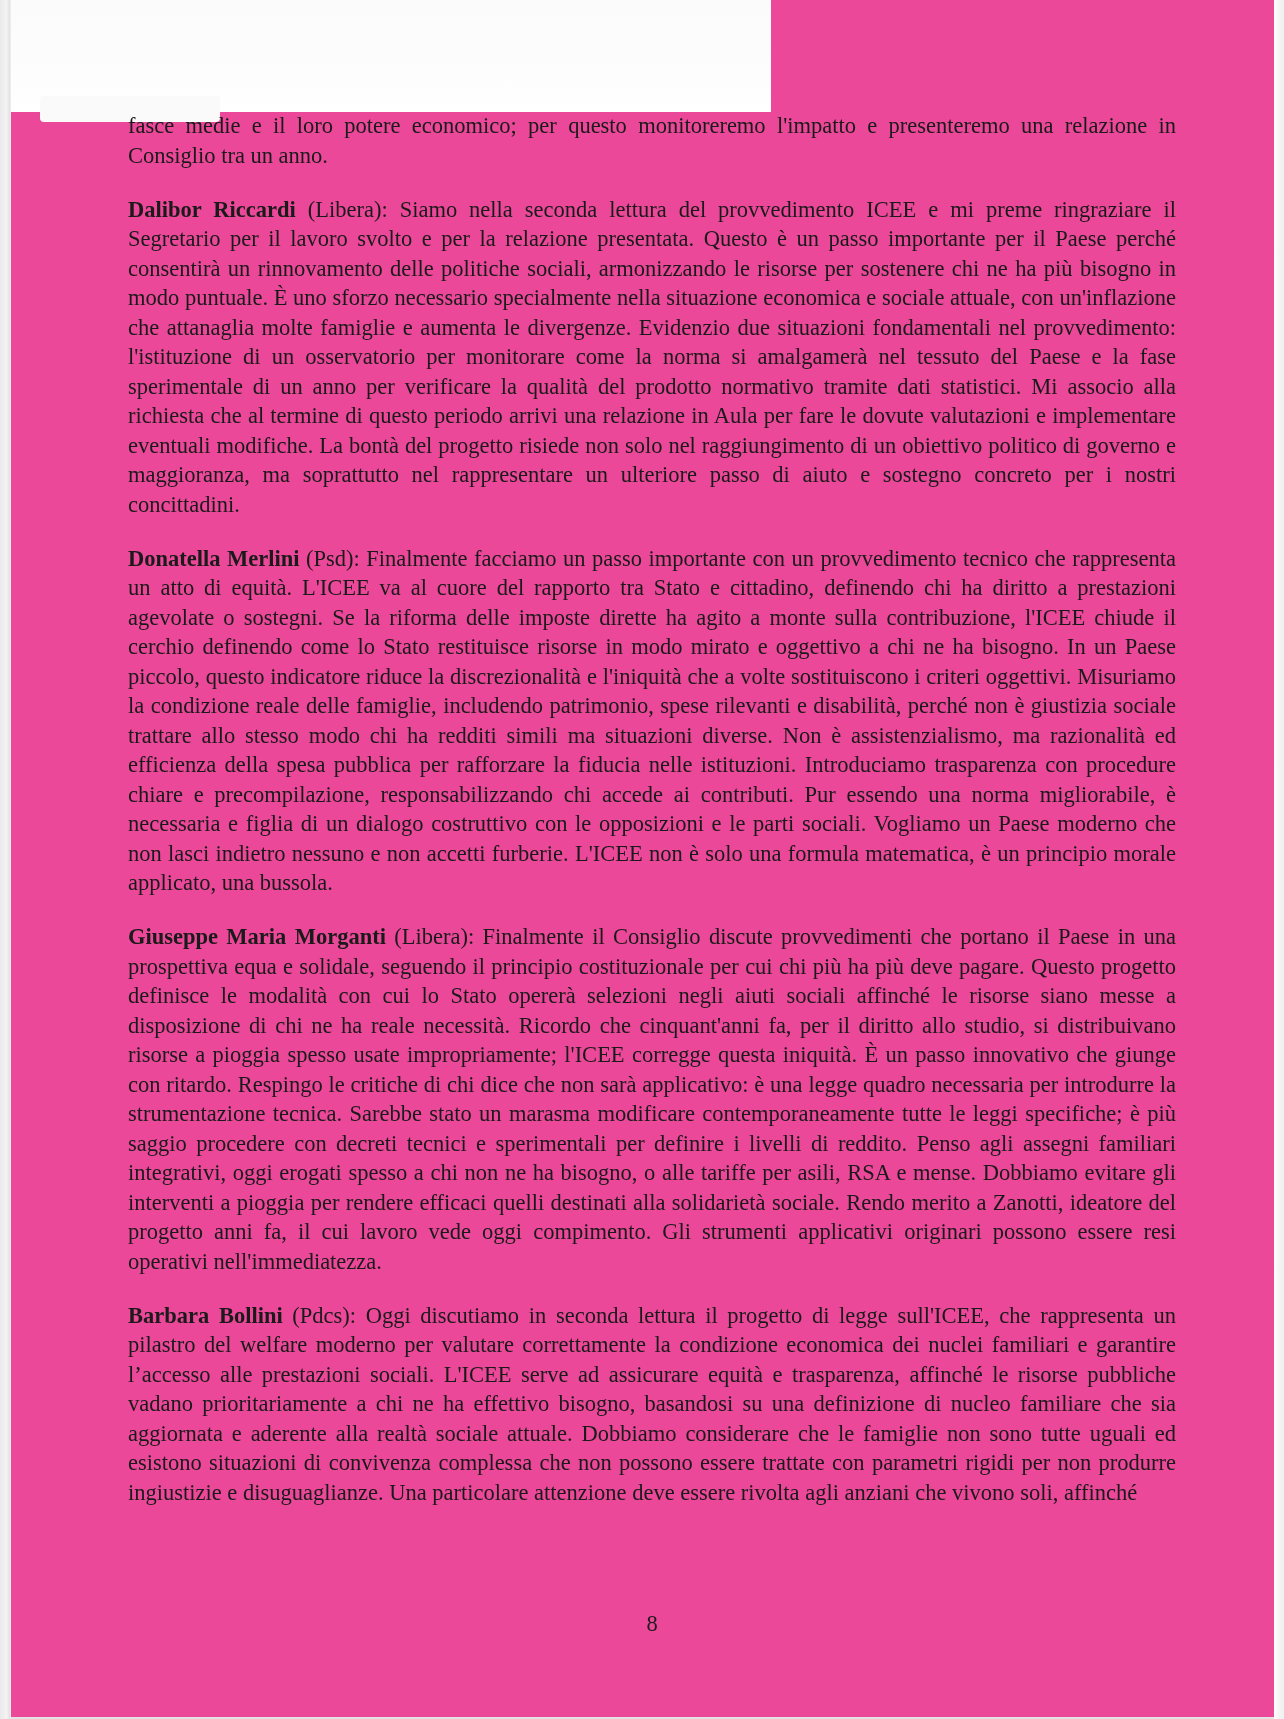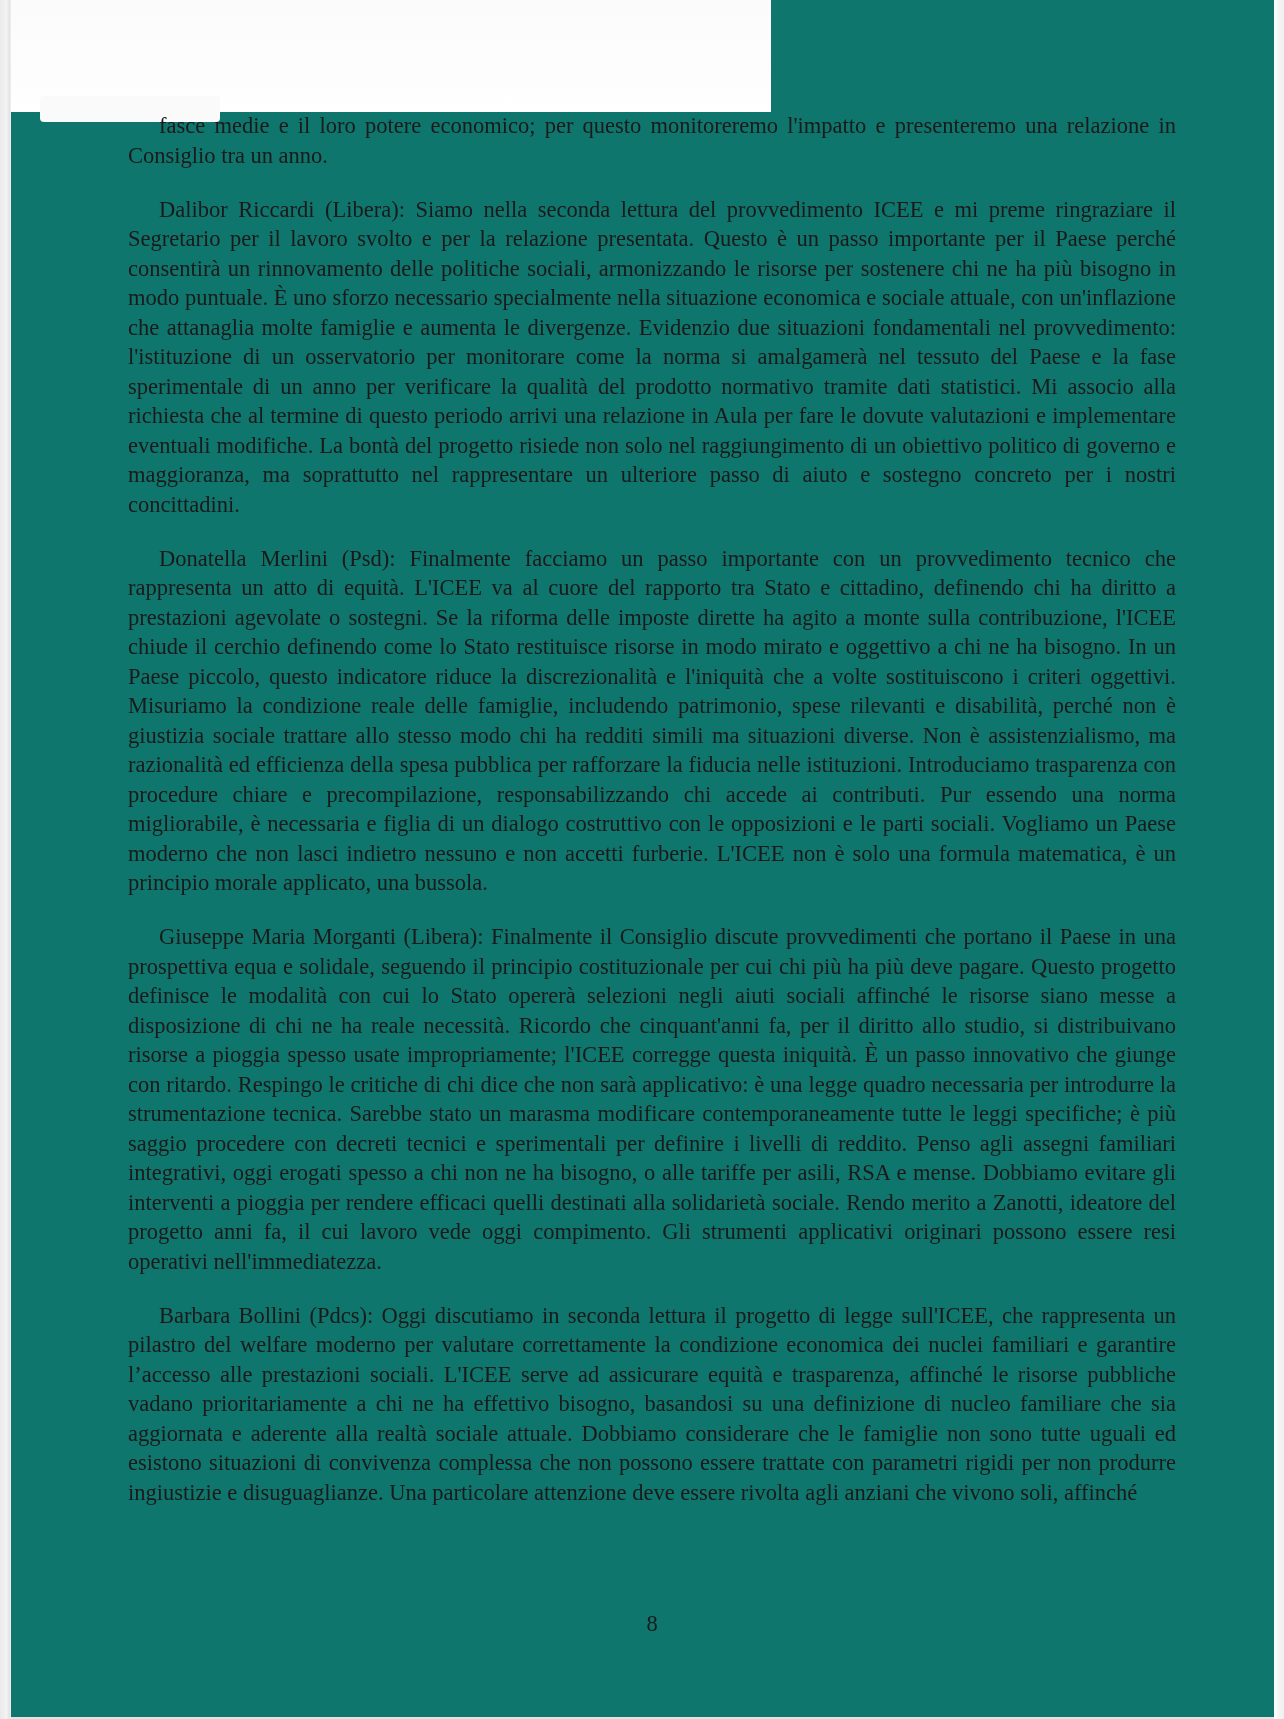--- a/index.html
+++ b/index.html
@@ -11,21 +11,21 @@
     height: 1719px;
     background: #ffffff;
     overflow: hidden;
     position: relative;
     font-family: "Liberation Serif", "DejaVu Serif", serif;
     color: #1a1a1a;
   }
   .page {
     position: absolute;
     inset: 0;
-    background: #0f766e;
+    background: #ec4899;
   }
   
   .edge-left {
     position: absolute;
     left: 0; top: 0; bottom: 0;
     width: 11px;
     background: linear-gradient(90deg, #eaeaea 0%, #f3f3f3 60%, #e0e0e0 92%, #ffffff 100%);
   }
   .edge-right {
     position: absolute;
@@ -60,22 +60,21 @@
     text-align: justify;
     font-size: 22.5px;
     line-height: 29.5px;
     hyphens: none;
   }
   .para {
     margin: 0 0 24.5px 0;
     padding: 0;
   }
   .speaker {
-    font-weight: normal;
-    margin-left: 31px;
+    font-weight: bold;
   }
   .page-number {
     position: absolute;
     left: 128px;
     width: 1048px;
     top: 1609px;
     text-align: center;
     font-size: 22.5px;
     line-height: 29.5px;
   }

